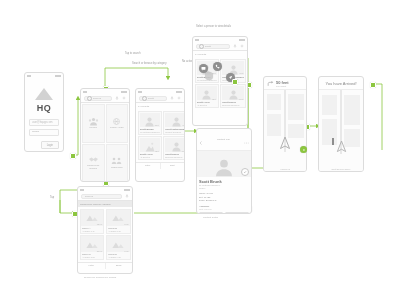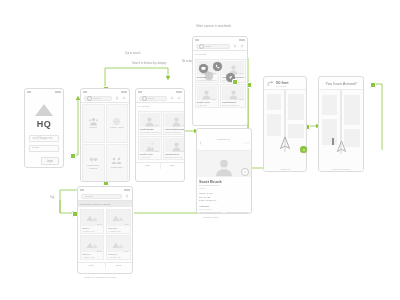--- a/index.html
+++ b/index.html
@@ -153,21 +153,21 @@
   <div class="node" style="left:304px;top:124px"></div>
   <div class="node" style="left:370px;top:82px"></div>
   <div class="node" style="left:216px;top:86px"></div>
 
   <div class="flabel" style="left:132px;top:62px">Search or browse by category</div>
   <div class="flabel" style="left:125px;top:52px">Tap to search</div>
   <div class="flabel" style="left:196px;top:25px">Select a person to view details</div>
   <div class="flabel" style="left:182px;top:60px">No action</div>
   <div class="flabel" style="left:50px;top:196px">Tap</div>
 
-  <div class="screen" style="left:24px;top:88px;width:40px;height:80px">
+  <div class="screen" style="left:24px;top:72px;width:40px;height:80px">
     <div class="statusbar">
       <div class="sb-dot"></div>
       <div class="sb-dot r"></div>
     </div>
     <div style="display:flex;flex-direction:column;align-items:center;padding-top:9px">
       <svg width="20" height="14" viewBox="0 0 20 14">
         <path d="M10 1 L19 13 L1 13 Z" fill="#d2d2d2"></path>
       </svg>
       <div style="font-size:9px;font-weight:bold;color:#555;letter-spacing:.5px;margin-top:2px">HQ</div>
     </div>

